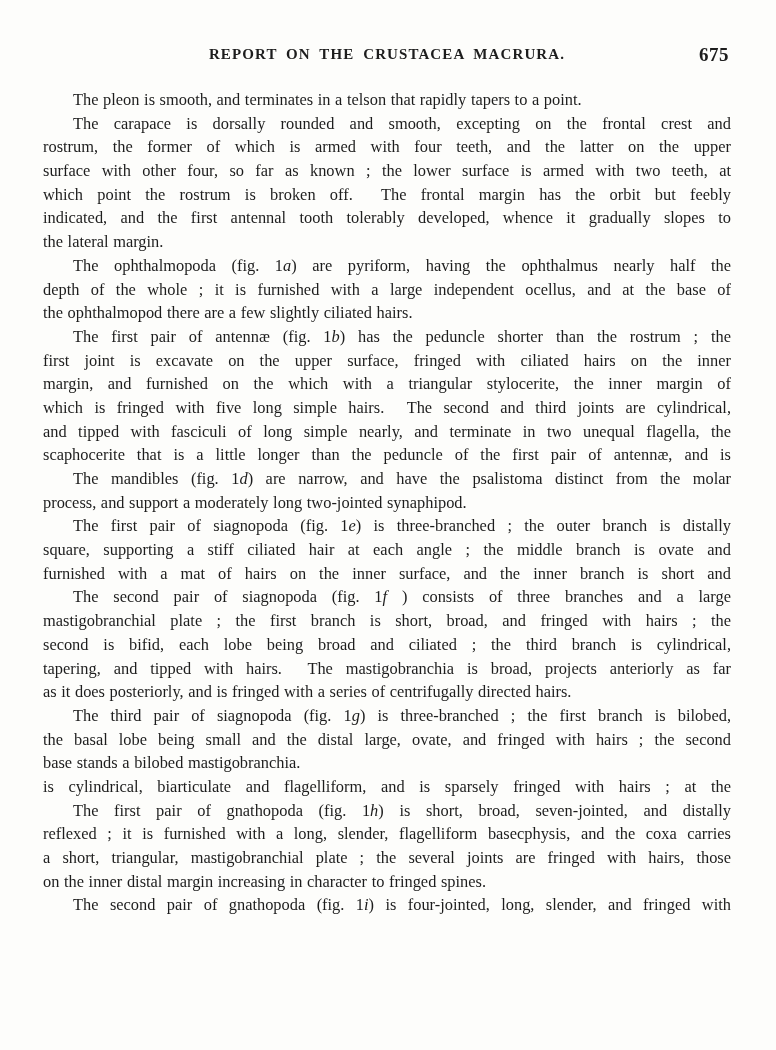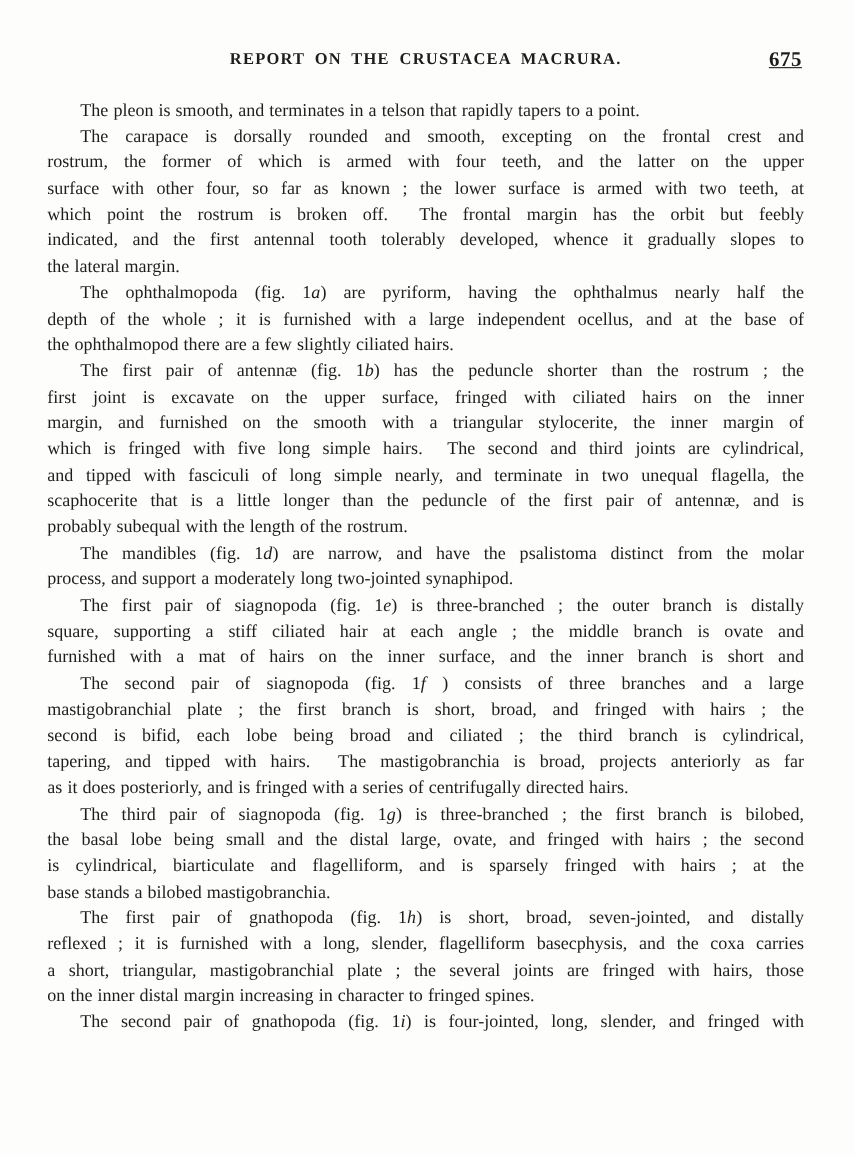--- a/index.html
+++ b/index.html
@@ -28,21 +28,20 @@
     letter-spacing: 1.1px;
     word-spacing: 4px;
     white-space: nowrap;
   }
   .page-number {
     position: absolute;
     right: 2px; top: -2px;
     font-size: 19px;
     font-weight: bold;
     letter-spacing: 0.5px;
-    text-decoration: underline;
   }
   .body-text {
     position: absolute;
     left: 43px; top: 88px; width: 688px;
   }
   .paragraph { margin: 0; padding: 0; }
   .line {
     font-size: 16.4px;
     line-height: 23.7px;
     height: 23.7px;
@@ -76,49 +75,48 @@
         <div class="line para-end">the lateral margin.</div>
       </div>
       <div class="paragraph">
         <div class="line para-first">The ophthalmopoda (fig. 1<i>a</i>) are pyriform, having the ophthalmus nearly half the</div>
         <div class="line">depth of the whole ; it is furnished with a large independent ocellus, and at the base of</div>
         <div class="line para-end">the ophthalmopod there are a few slightly ciliated hairs.</div>
       </div>
       <div class="paragraph">
         <div class="line para-first">The first pair of antennæ (fig. 1<i>b</i>) has the peduncle shorter than the rostrum ; the</div>
         <div class="line">first joint is excavate on the upper surface, fringed with ciliated hairs on the inner</div>
-        <div class="line">margin, and furnished on the smooth with a triangular stylocerite, the inner margin of</div>
+        <div class="line">margin, and furnished on the which with a triangular stylocerite, the inner margin of</div>
         <div class="line">which is fringed with five long simple hairs.&nbsp; The second and third joints are cylindrical,</div>
         <div class="line">and tipped with fasciculi of long simple nearly, and terminate in two unequal flagella, the</div>
       </div>
       <div class="paragraph">
         <div class="line">scaphocerite that is a little longer than the peduncle of the first pair of antennæ, and is</div>
-        <div class="line para-end">probably subequal with the length of the rostrum.</div>
       </div>
       <div class="paragraph">
         <div class="line para-first">The mandibles (fig. 1<i>d</i>) are narrow, and have the psalistoma distinct from the molar</div>
         <div class="line para-end">process, and support a moderately long two-jointed synaphipod.</div>
       </div>
       <div class="paragraph">
         <div class="line para-first">The first pair of siagnopoda (fig. 1<i>e</i>) is three-branched ; the outer branch is distally</div>
         <div class="line">square, supporting a stiff ciliated hair at each angle ; the middle branch is ovate and</div>
         <div class="line">furnished with a mat of hairs on the inner surface, and the inner branch is short and</div>
       </div>
       <div class="paragraph">
         <div class="line para-first">The second pair of siagnopoda (fig. 1<i>f</i> ) consists of three branches and a large</div>
         <div class="line">mastigobranchial plate ; the first branch is short, broad, and fringed with hairs ; the</div>
         <div class="line">second is bifid, each lobe being broad and ciliated ; the third branch is cylindrical,</div>
         <div class="line">tapering, and tipped with hairs.&nbsp; The mastigobranchia is broad, projects anteriorly as far</div>
         <div class="line para-end">as it does posteriorly, and is fringed with a series of centrifugally directed hairs.</div>
       </div>
       <div class="paragraph">
         <div class="line para-first">The third pair of siagnopoda (fig. 1<i>g</i>) is three-branched ; the first branch is bilobed,</div>
         <div class="line">the basal lobe being small and the distal large, ovate, and fringed with hairs ; the second</div>
+        <div class="line para-end">base stands a bilobed mastigobranchia.</div>
         <div class="line">is cylindrical, biarticulate and flagelliform, and is sparsely fringed with hairs ; at the</div>
-        <div class="line para-end">base stands a bilobed mastigobranchia.</div>
       </div>
       <div class="paragraph">
         <div class="line para-first">The first pair of gnathopoda (fig. 1<i>h</i>) is short, broad, seven-jointed, and distally</div>
         <div class="line">reflexed ; it is furnished with a long, slender, flagelliform basecphysis, and the coxa carries</div>
         <div class="line">a short, triangular, mastigobranchial plate ; the several joints are fringed with hairs, those</div>
         <div class="line para-end">on the inner distal margin increasing in character to fringed spines.</div>
       </div>
       <div class="paragraph">
         <div class="line para-first">The second pair of gnathopoda (fig. 1<i>i</i>) is four-jointed, long, slender, and fringed with</div>
       </div>

